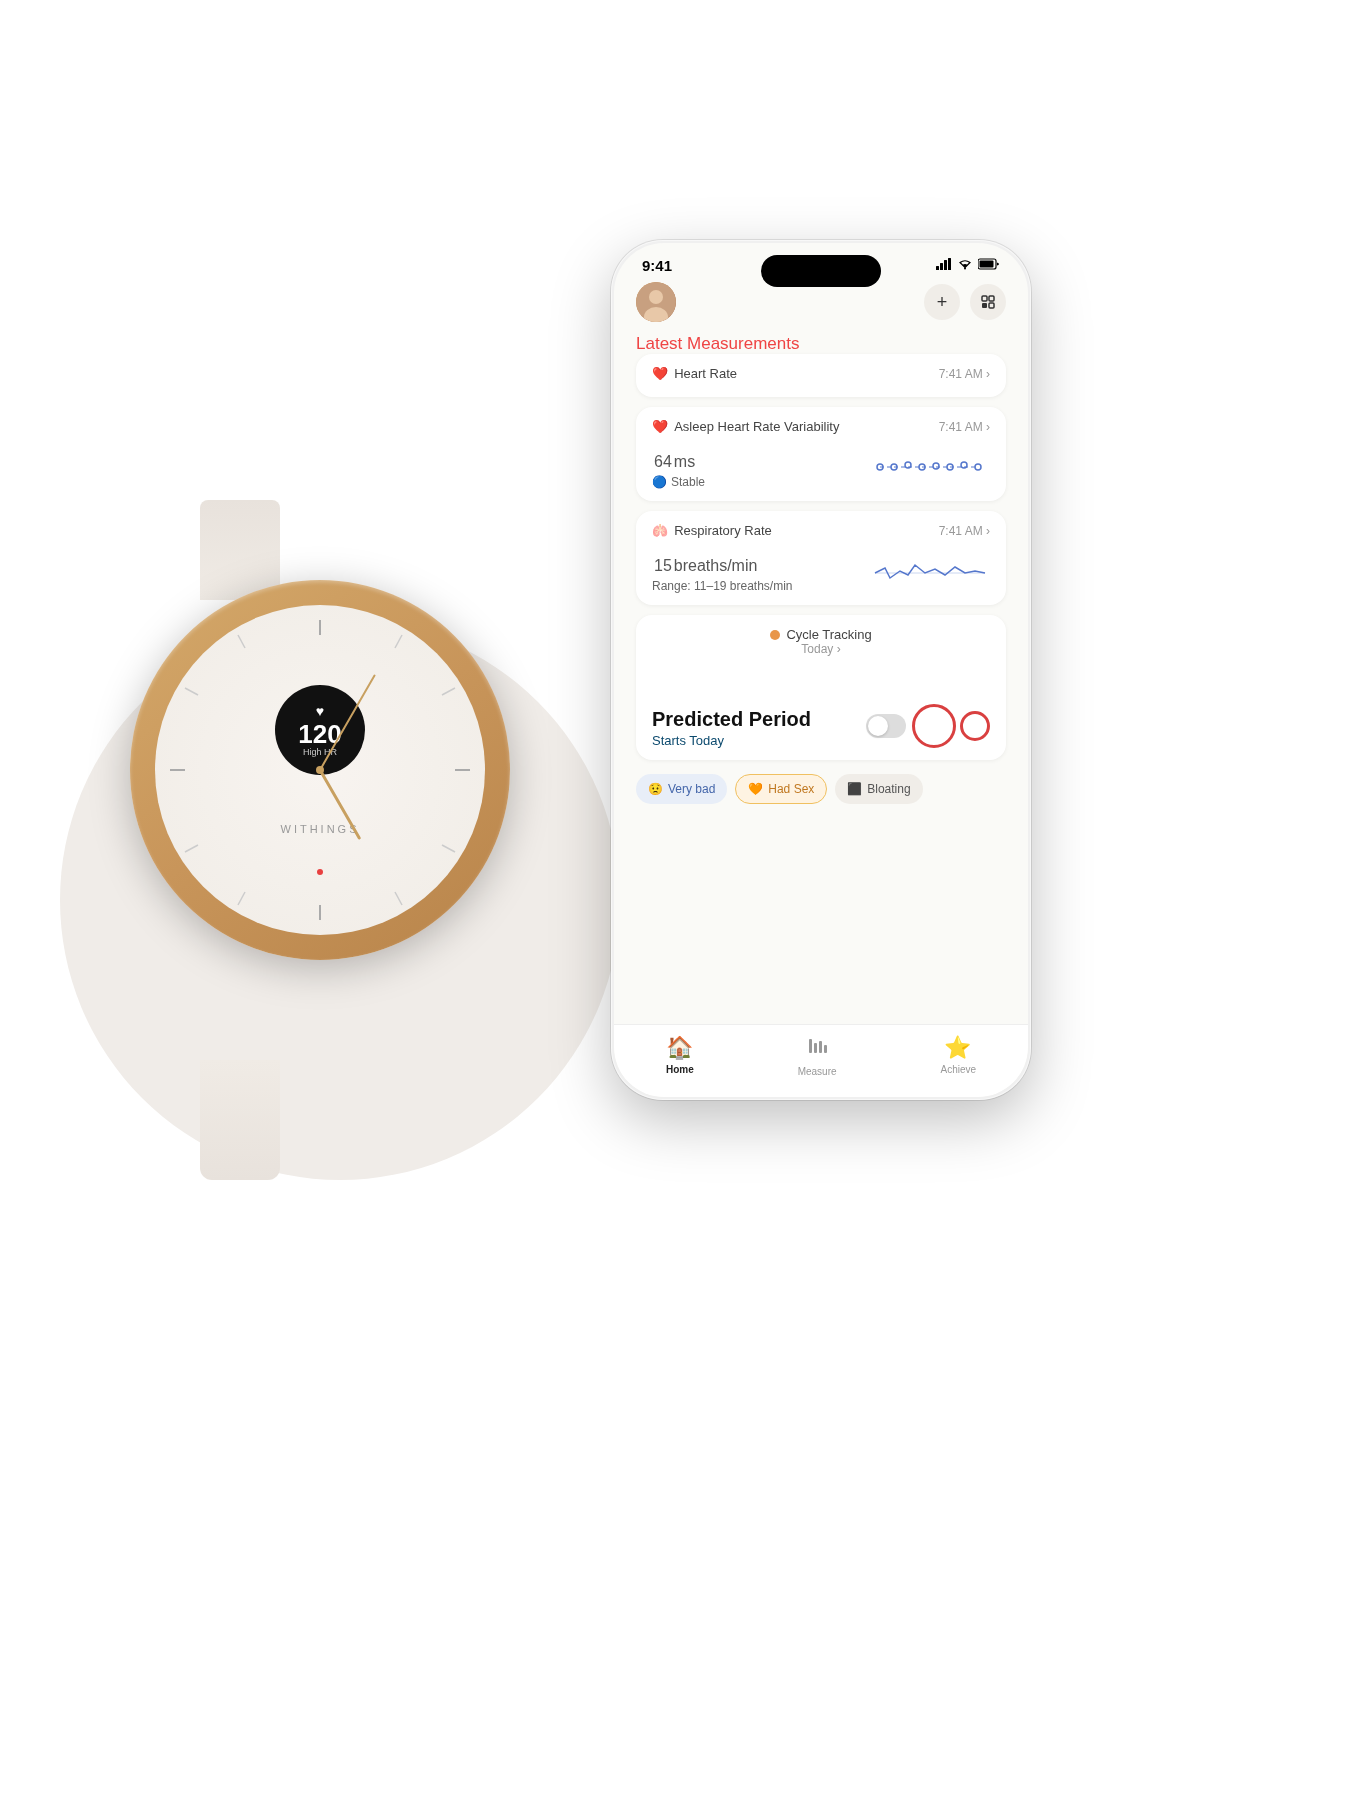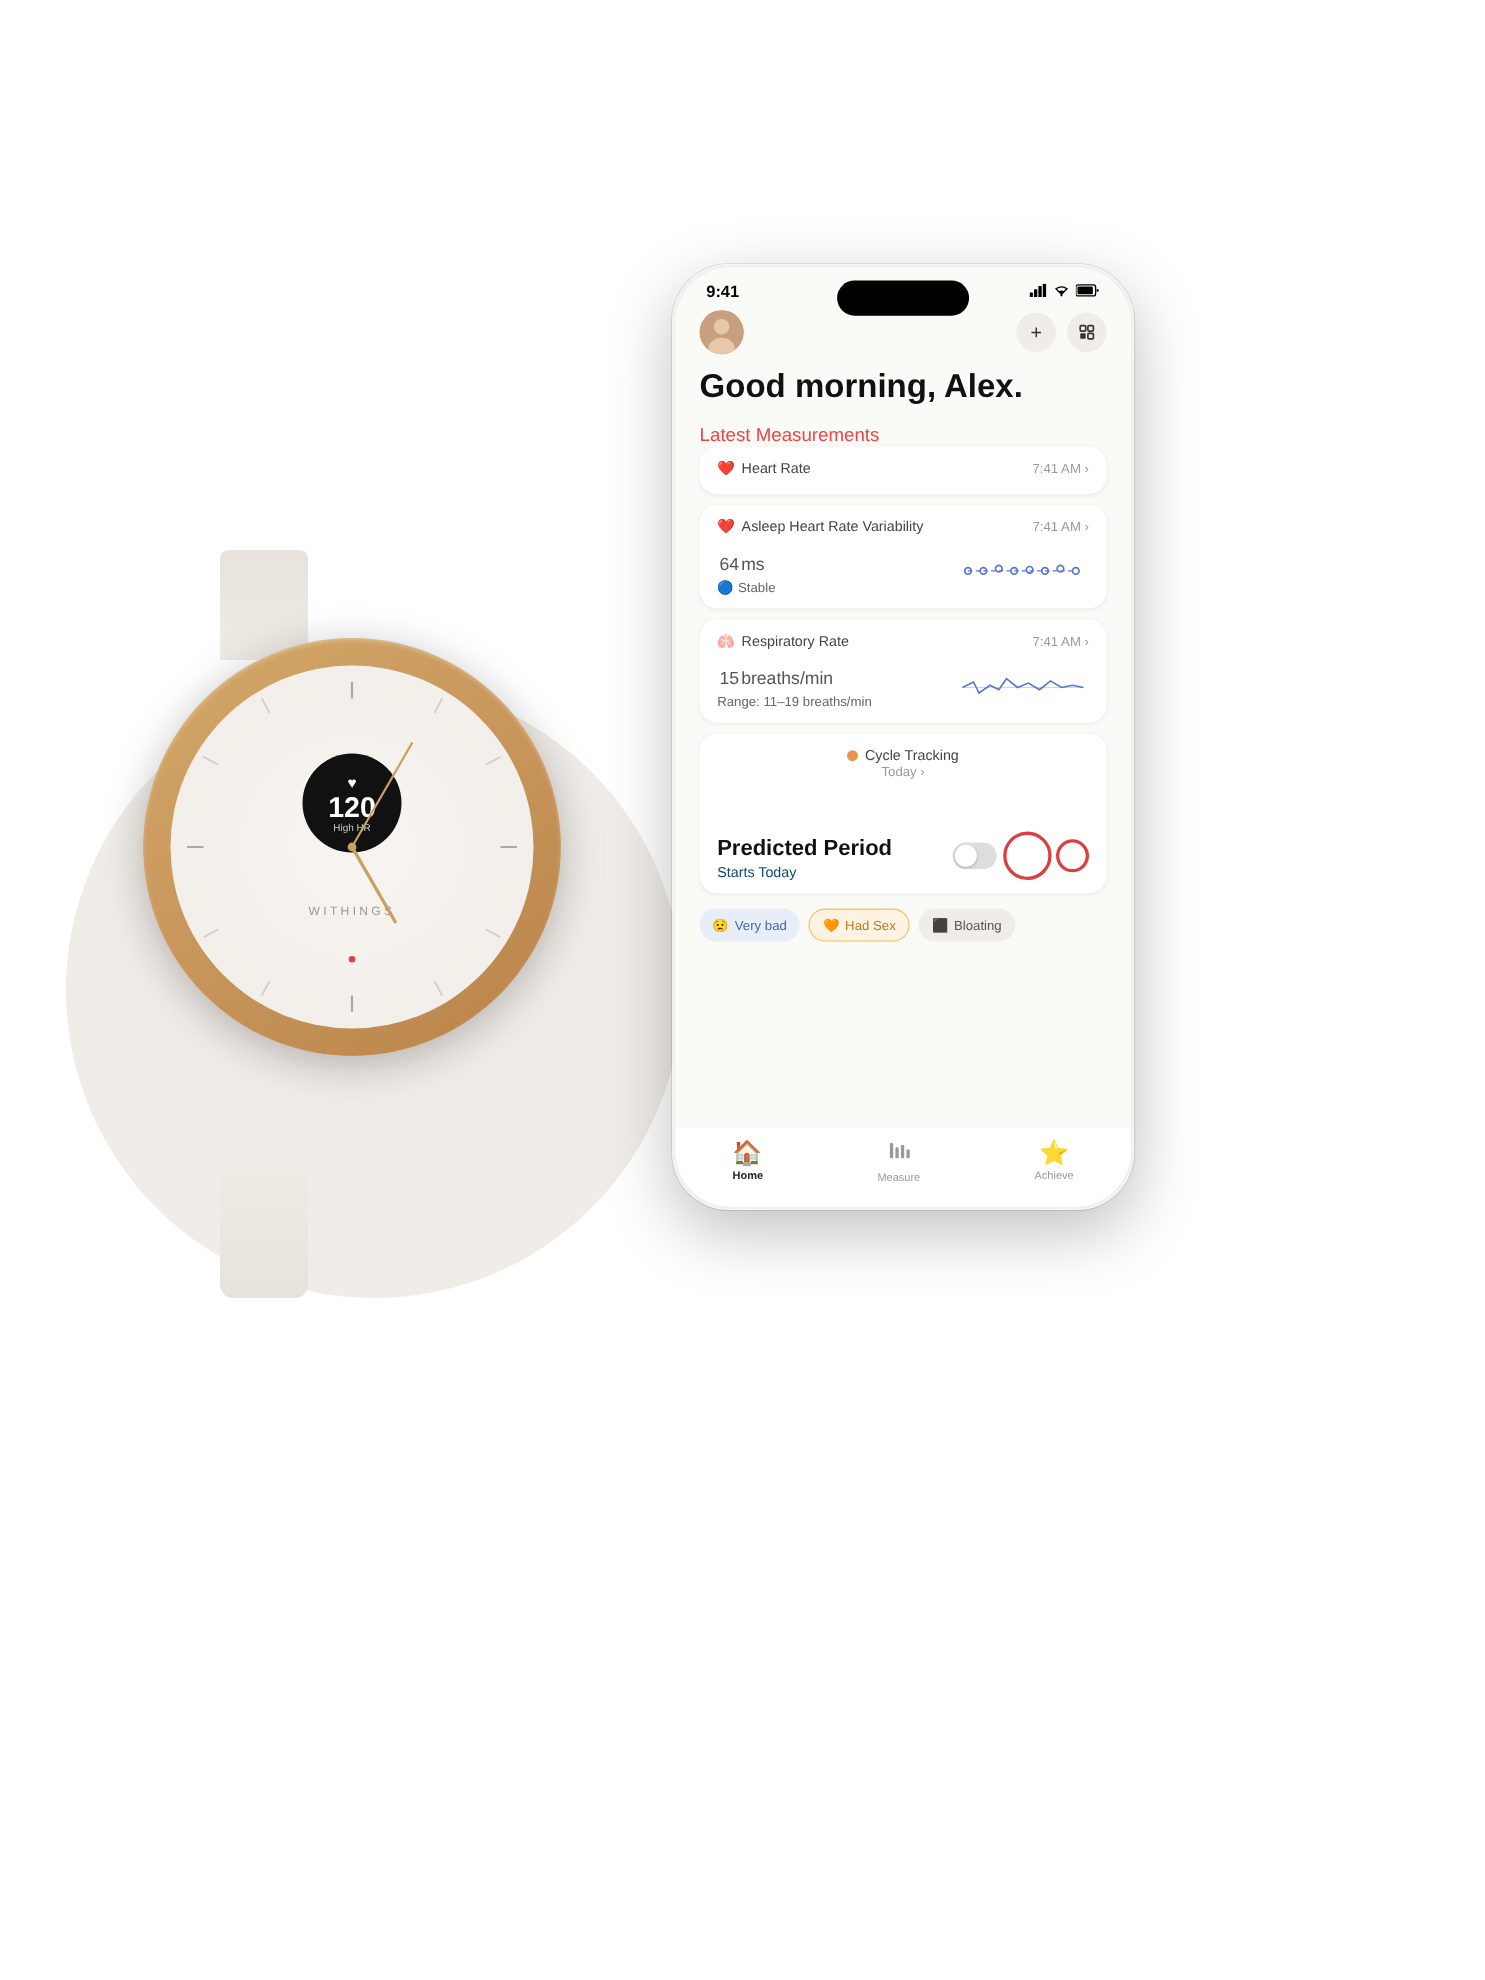--- a/index.html
+++ b/index.html
@@ -584,21 +584,20 @@
               <svg width="18" height="18" viewBox="0 0 18 18">
                   <rect x="3" y="3" width="5" height="5" rx="1" fill="none" stroke="#333" stroke-width="1.5"></rect>
                   <rect x="10" y="3" width="5" height="5" rx="1" fill="none" stroke="#333" stroke-width="1.5"></rect>
                   <rect x="3" y="10" width="5" height="5" rx="1" fill="#333"></rect>
                   <rect x="10" y="10" width="5" height="5" rx="1" fill="none" stroke="#333" stroke-width="1.5"></rect>
                 </svg>
             </div>
           </div>
         </div>
 
-        <div class="greeting">Good morning, Alex.</div>
 
         <div class="section-title">Latest Measurements</div>
 
         <div class="measurement-card">
           <div class="card-header">
             <div class="card-label">
               <span>❤️</span>
               <span>Heart Rate</span>
             </div>
             <span class="card-time">

